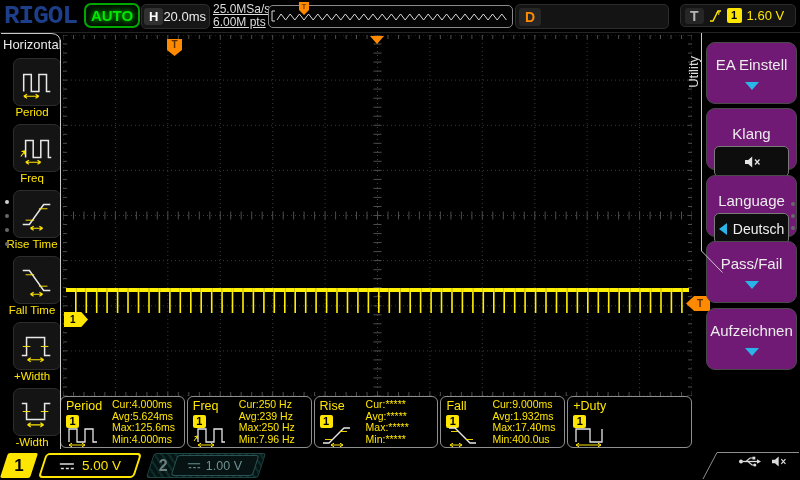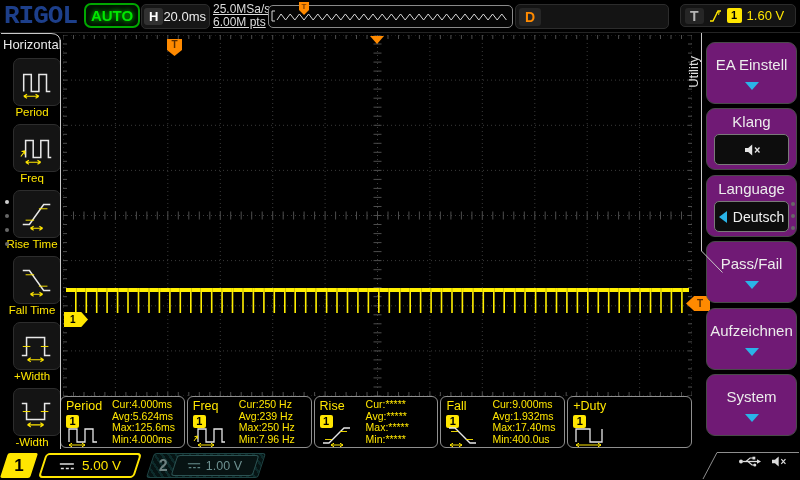--- a/index.html
+++ b/index.html
@@ -59,21 +59,21 @@
            line-height:15px;text-indent:11px;}
 
   
   .utility{position:absolute;left:686px;top:56px;writing-mode:vertical-rl;transform:rotate(180deg);
            color:#dedede;font-size:13px;}
   .rbtn{position:absolute;left:706px;width:91px;height:62px;background:#701a75;border:1.5px solid #4a4a4a;
         border-radius:9px;box-sizing:border-box;color:#ececec;font-size:15px;text-align:center;cursor:pointer;}
   .rbtn .lab{margin-top:13px;}
   .rbtn .tri{width:0;height:0;border-left:7px solid transparent;border-right:7px solid transparent;
              border-top:8px solid #2ab4e8;margin:9px auto 0;}
-  .rbtn.hasbox .lab{margin-top:4px;}
+  .rbtn.hasbox .lab{margin-top:16px;}
   .subbox{margin:4px 7px 0;height:29px;border:1px solid #7a7a7a;border-radius:5px;background:#0d0d0d;
           display:flex;align-items:center;justify-content:center;gap:6px;}
   .ltri{width:0;height:0;border-top:6px solid transparent;border-bottom:6px solid transparent;
         border-right:8px solid #2ab4e8;}
   .subval{font-size:14px;color:#f0f0f0;}
 
   
   .measbar{position:absolute;left:60px;top:396px;width:632px;height:52px;display:flex;gap:2px;}
   .mbox{flex:1;position:relative;border:1px solid #8f8f8f;border-radius:6px;background:#000;overflow:hidden;}
   .mname{position:absolute;left:5px;top:2px;color:#ffe600;font-size:12.5px;}
@@ -248,24 +248,20 @@
   <div class="rbtn" style="top:241px">
     <div class="lab">Pass/Fail</div>
     <div class="tri"></div>
   </div>
 
   <div class="rbtn" style="top:308px">
     <div class="lab">Aufzeichnen</div>
     <div class="tri"></div>
   </div>
 
-  <div class="rbtn" style="top:374px">
-    <div class="lab">System</div>
-    <div class="tri"></div>
-  </div>
 
   <div class="dotcol" style="left:791px;top:202px;gap:8px;">
     <div class="dot"></div>
       <div class="dot"></div>
       <div class="dot"></div>
   </div>
 
   <div class="measbar">
 
     <div class="mbox">

